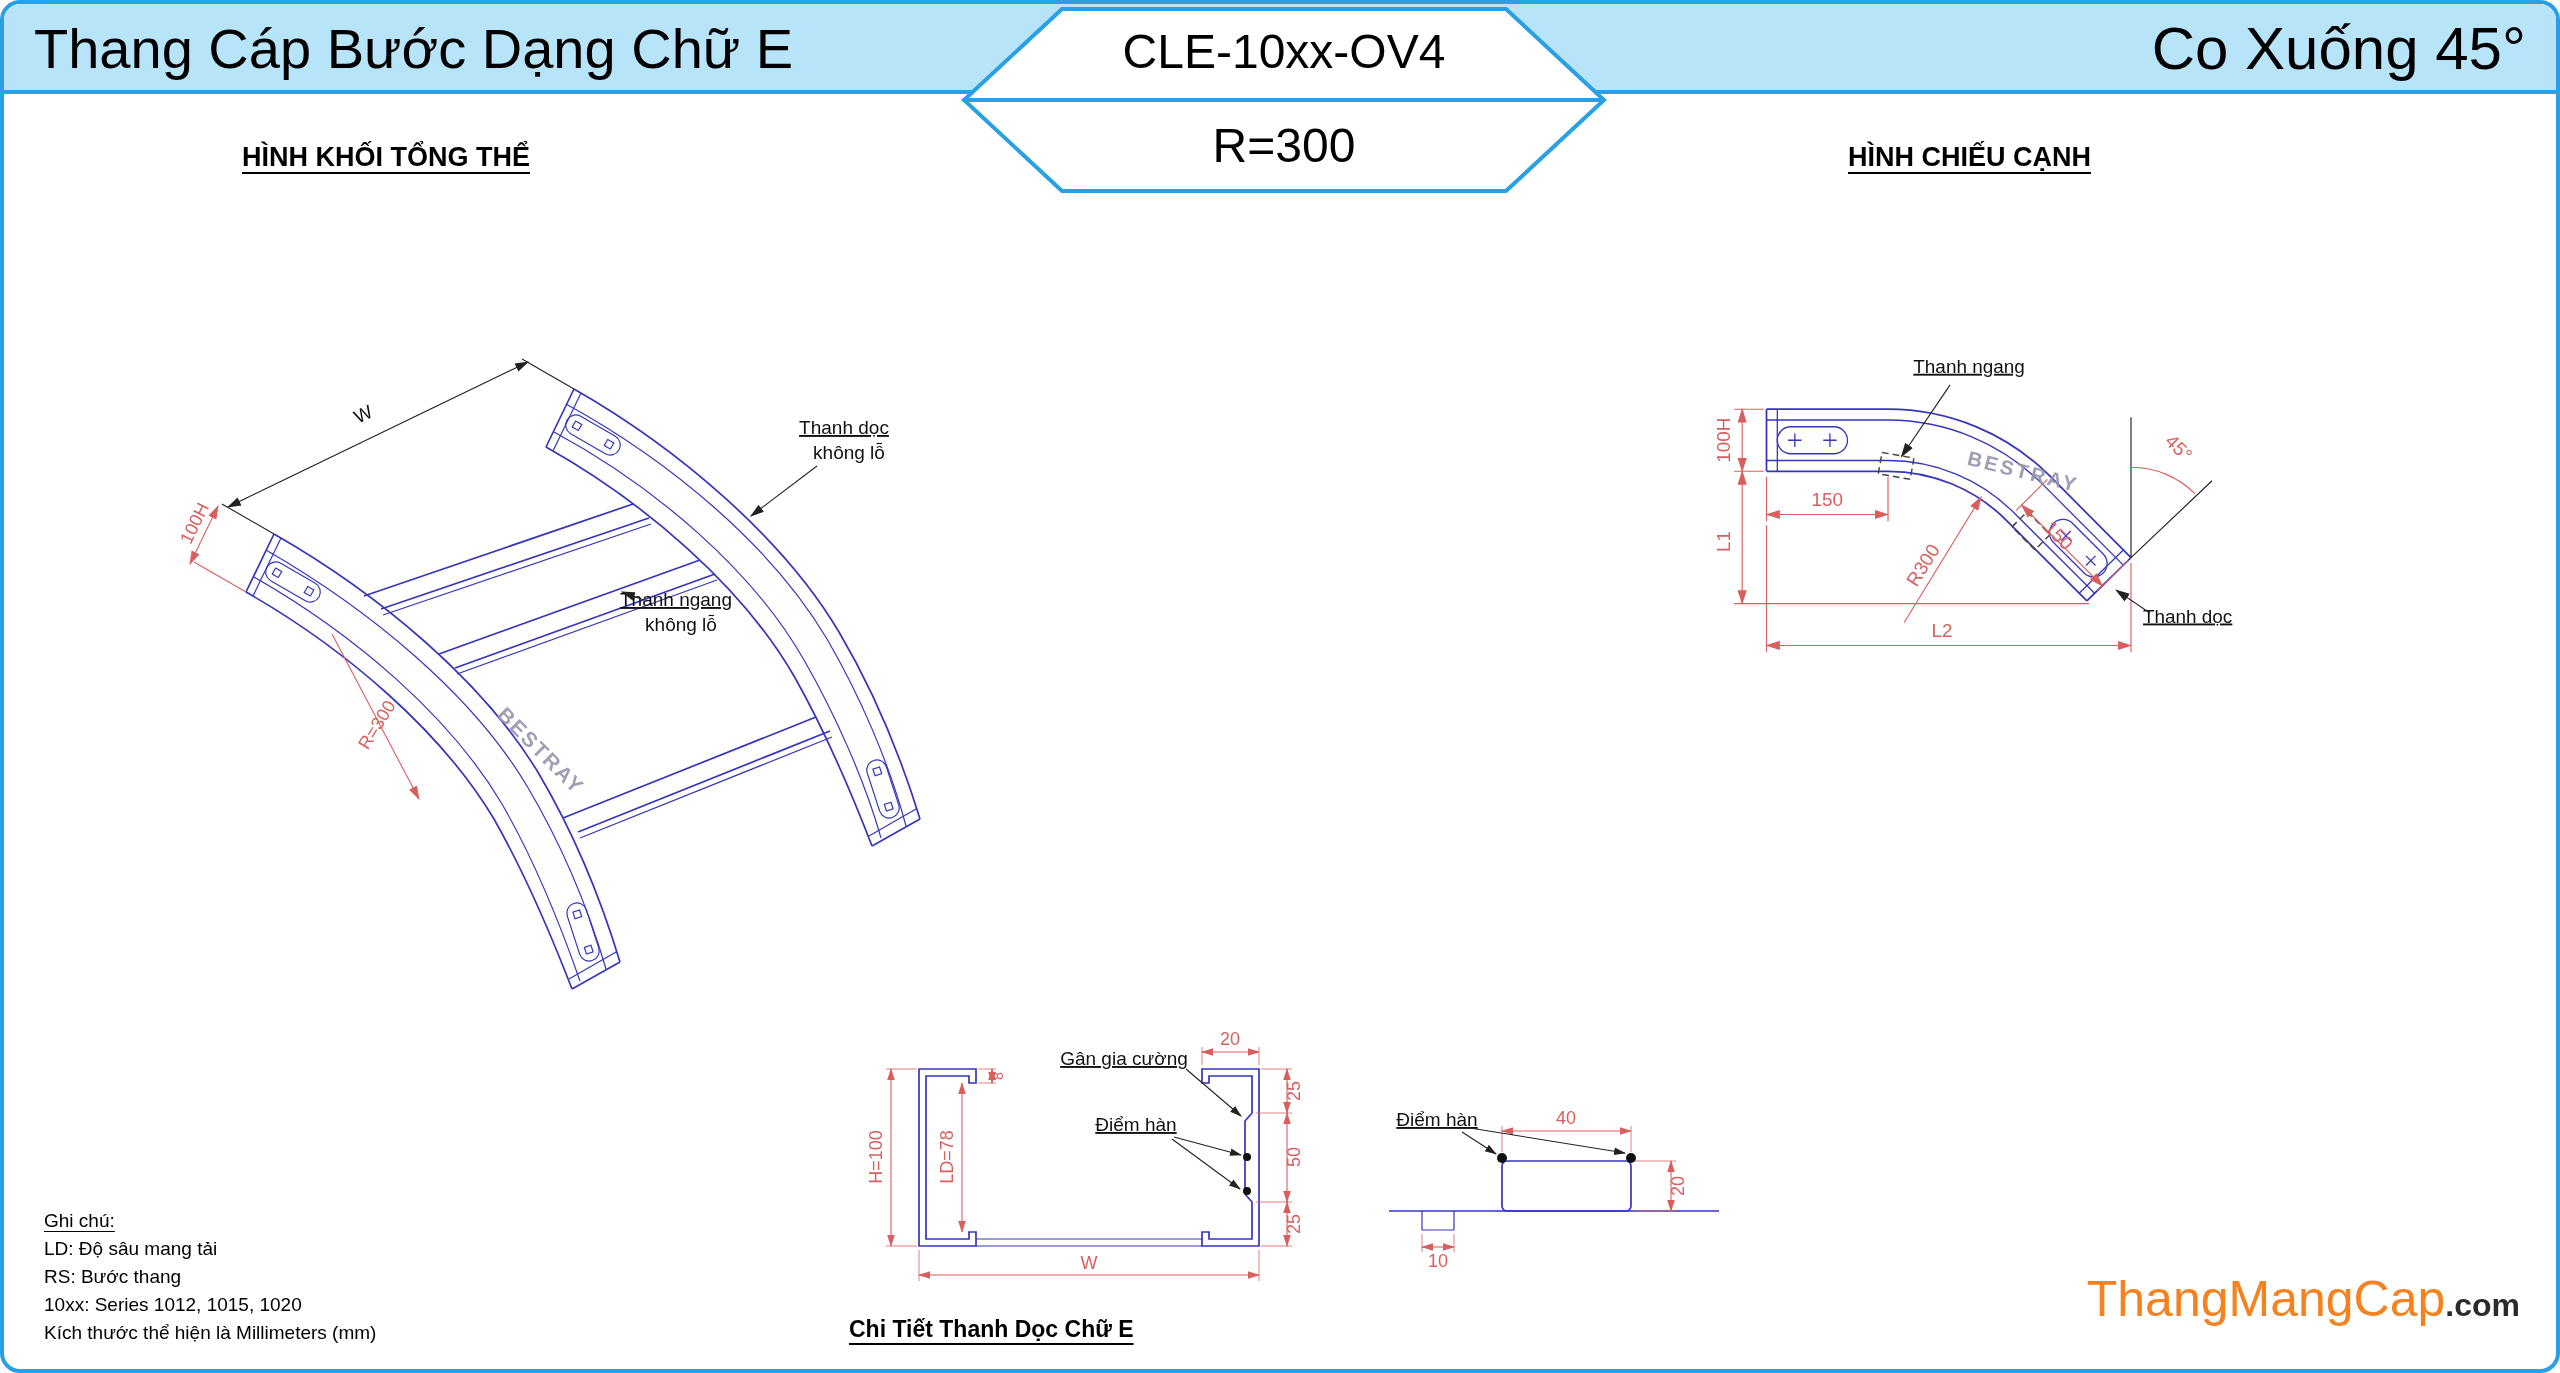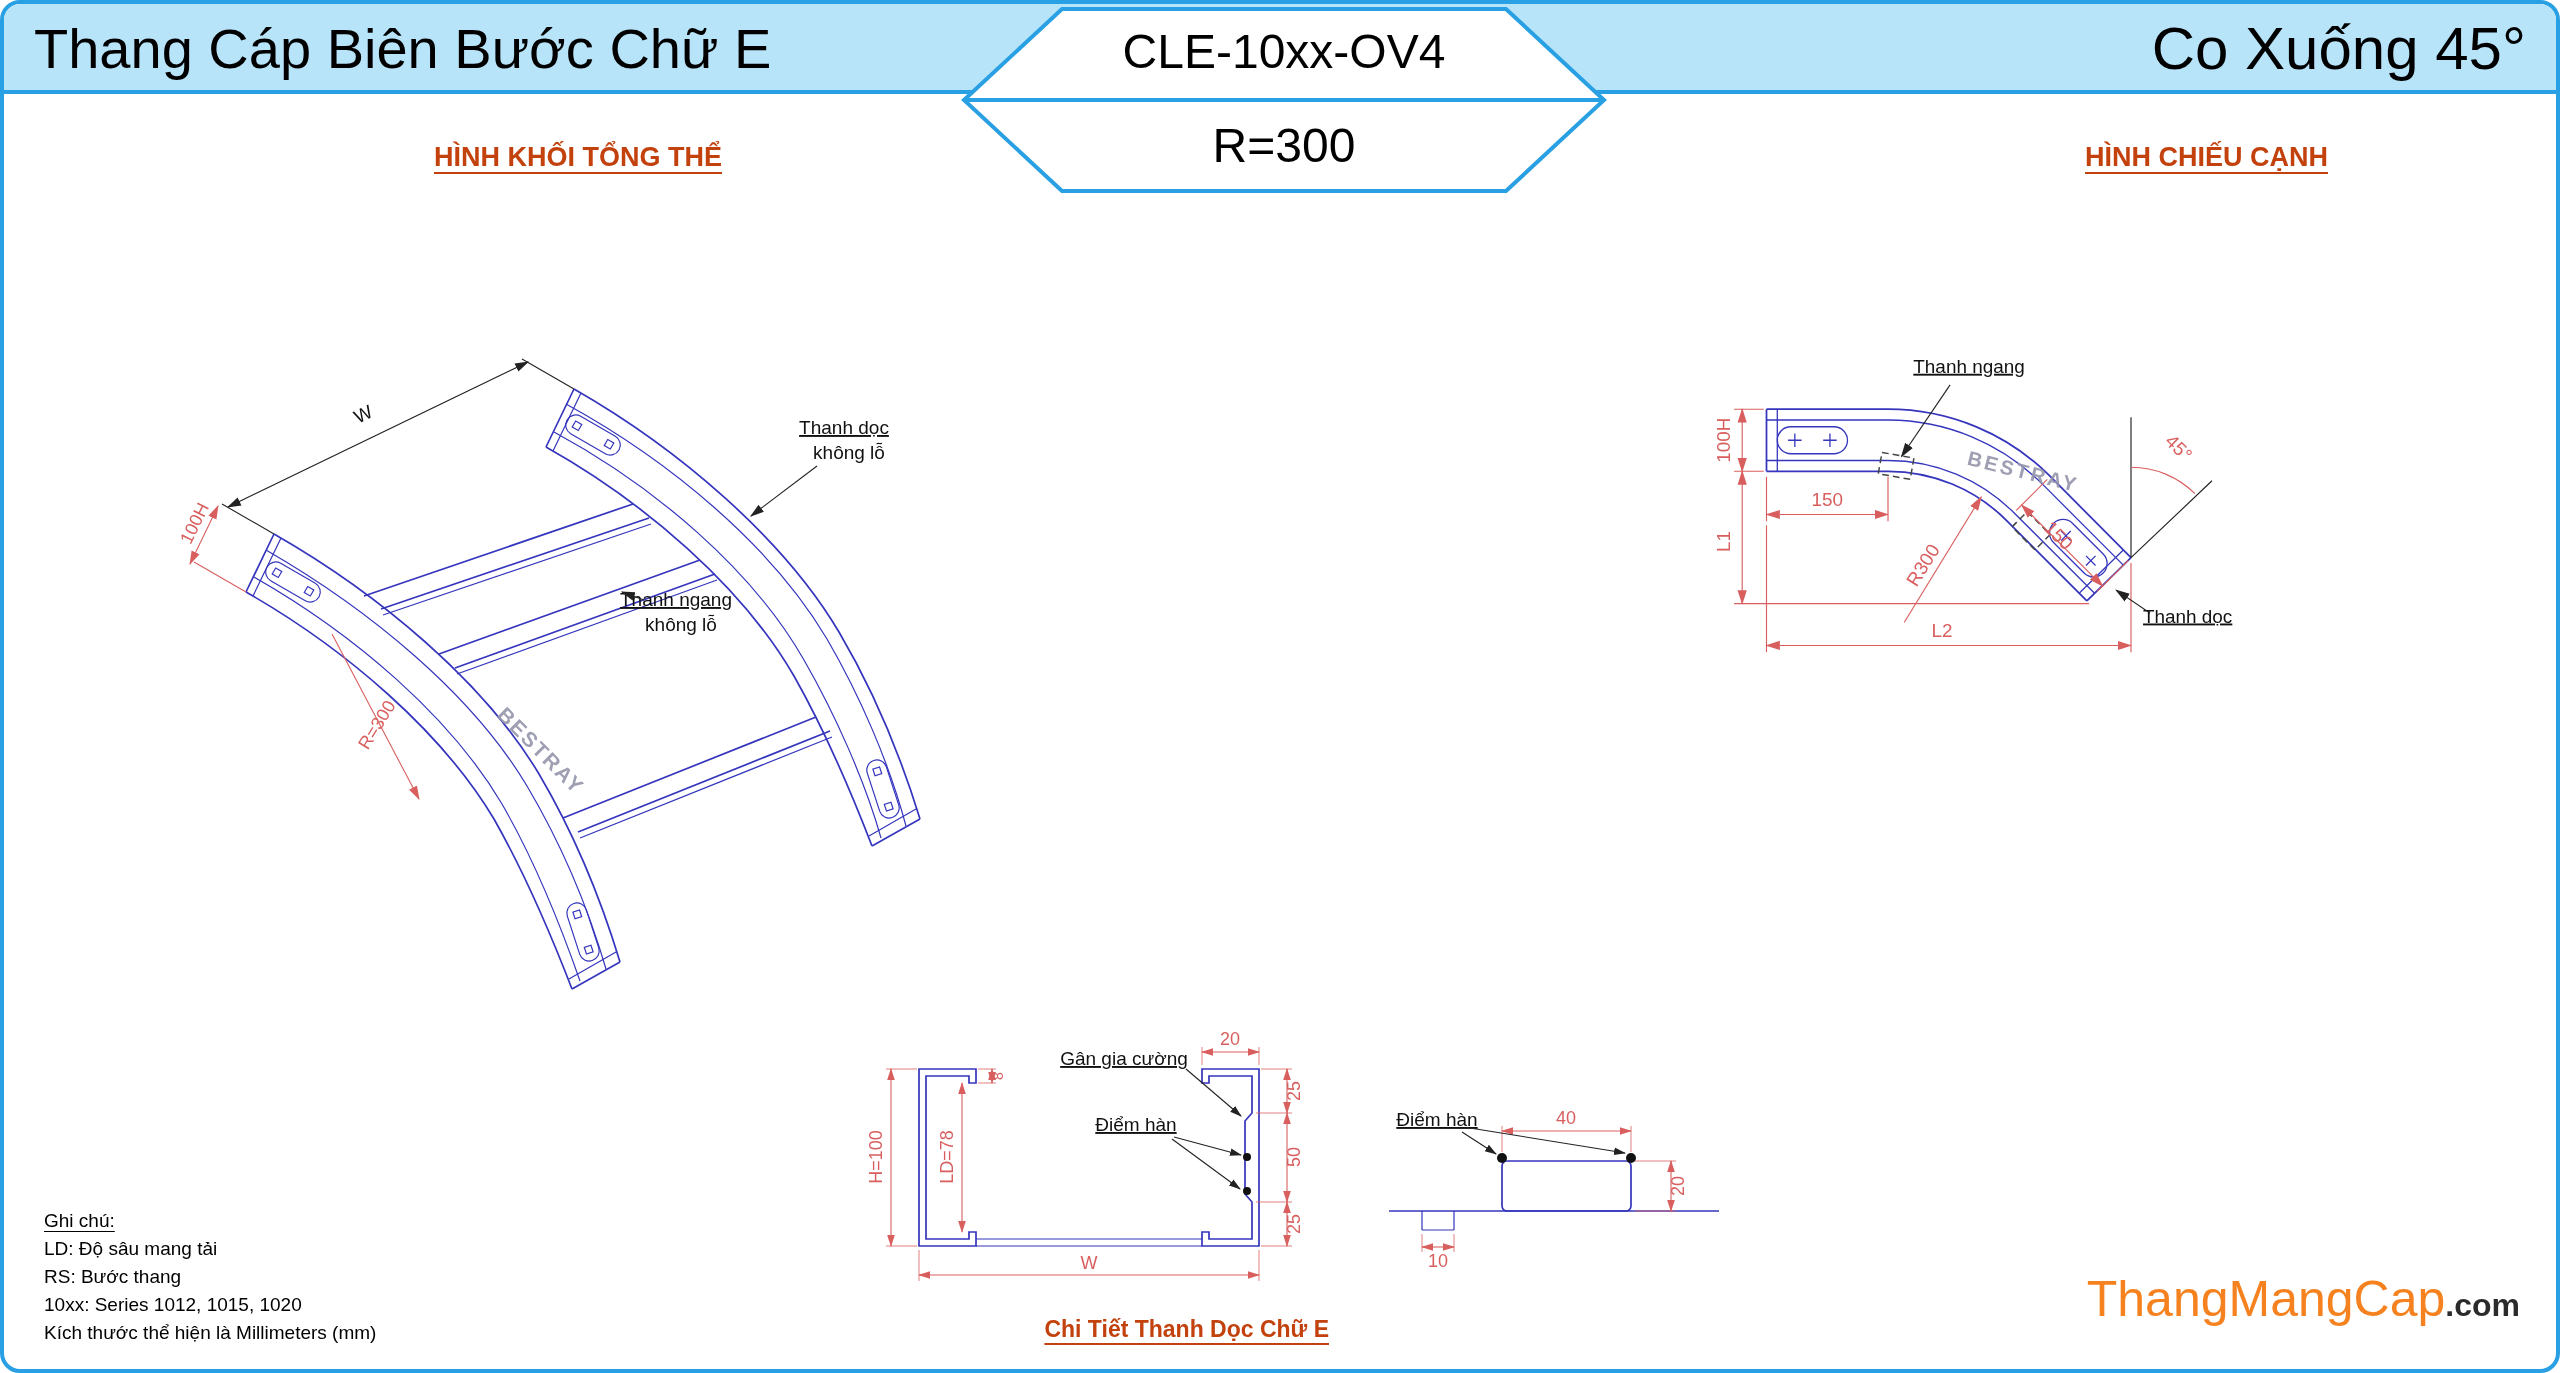--- a/index.html
+++ b/index.html
@@ -11,21 +11,21 @@
   .sheet{position:relative;width:2560px;height:1373px;background:#fff;
     border:4px solid var(--border_blue);border-radius:20px;overflow:hidden}
   .band{position:absolute;left:0;top:0;right:0;height:90px;background:var(--header_bg);
     border-bottom:4px solid var(--border_blue)}
   .title-left{position:absolute;left:30px;top:0;height:90px;line-height:90px;font-size:56px;color:#000}
   .title-right{position:absolute;right:30px;top:0;height:90px;line-height:90px;font-size:60px;color:#000}
   .hex{position:absolute;left:940px;top:0}
   .hexpoly{fill:#fff;stroke:var(--border_blue);stroke-width:4}
   .hexline{stroke:var(--border_blue);stroke-width:4}
   .hextext{font-size:48px;text-anchor:middle;fill:#000}
-  .sec-title{position:absolute;text-align:right;font-size:27px;font-weight:700;color:#c2410c;
+  .sec-title{position:absolute;text-align:left;font-size:27px;font-weight:700;color:#000000;
     text-decoration:underline;text-underline-offset:6px}
   .sec-title.small{font-size:23px}
   .dwg{position:absolute;overflow:visible}
   .bl{stroke:var(--line_blue);fill:none;stroke-width:1.7}
   .bl2{stroke-width:1.2}
   .rd{stroke:var(--dim_red);fill:none;stroke-width:1.1}
   .rdthin{stroke-width:.8}
   .bk{stroke:#222;fill:none;stroke-width:1.1}
   .dash{stroke:#444;fill:none;stroke-width:1.1;stroke-dasharray:5 3}
   .lbl{fill:#111;font-size:19px}
@@ -44,21 +44,21 @@
   .logo{position:absolute;right:36px;top:1266px;white-space:nowrap}
   .logo-main{font-size:50px;font-weight:400;color:var(--logo_orange)}
   .logo-tld{font-size:32px;font-weight:700;color:#2b2b2b}
 </style>
 </head>
 <body>
 
 <div class="sheet">
 
   <div class="band"></div>
-  <div class="title-left">Thang Cáp Biên Bước Chữ E</div>
+  <div class="title-left">Thang Cáp Bước Dạng Chữ E</div>
   <div class="title-right">Co Xuống 45°</div>
 
   <svg class="hex" width="680" height="192" viewBox="0 0 680 192">
     <polygon class="hexpoly" points="20,96 118,5 562,5 660,96 562,187 118,187"></polygon>
     <line class="hexline" x1="20" y1="96" x2="660" y2="96"></line>
     <text class="hextext" x="340" y="64">CLE-10xx-OV4</text>
     <text class="hextext" x="340" y="158">R=300</text>
   </svg>
 
   <div class="sec-title" style="left:238px;top:138px;width:480px">HÌNH KHỐI TỔNG THỂ</div>

